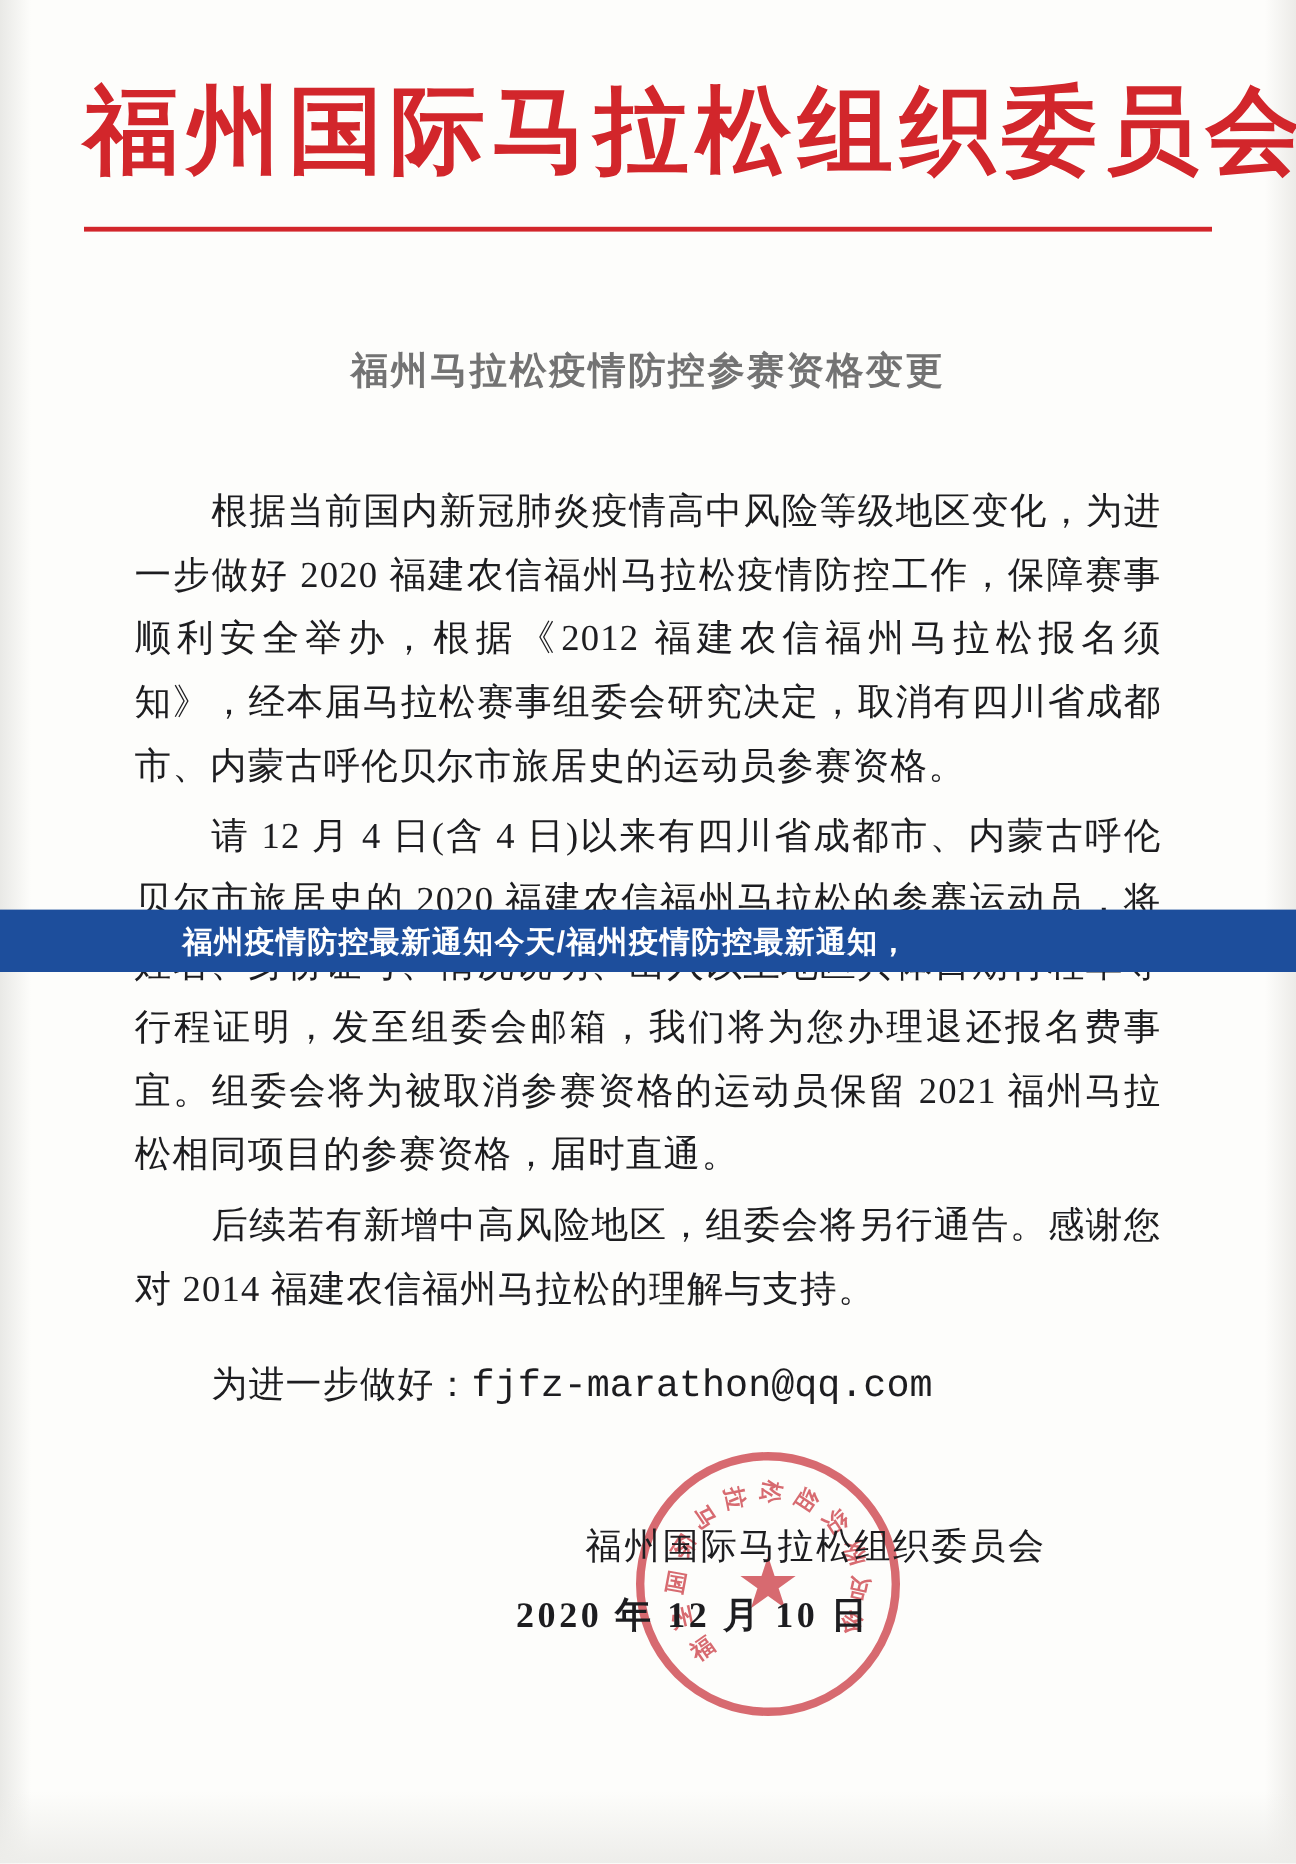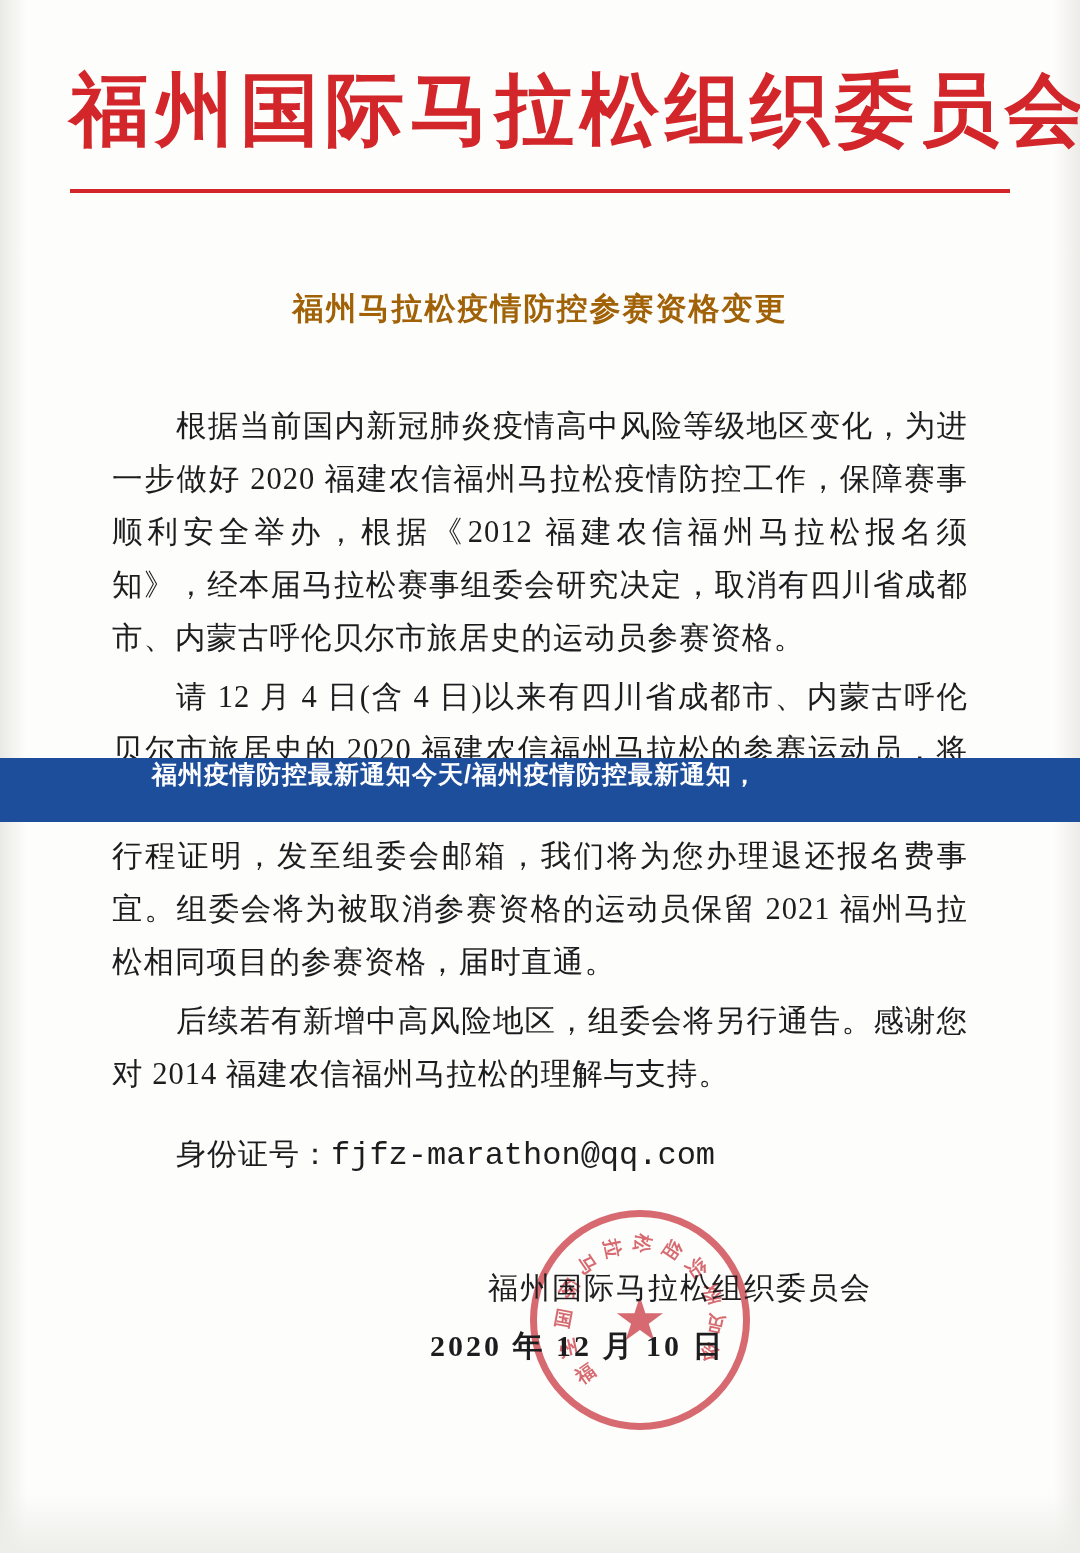--- a/index.html
+++ b/index.html
@@ -72,21 +72,21 @@
   .doc-title {
     position: absolute;
     left: 70px;
     top: 288px;
     width: 940px;
     text-align: center;
     font-family: Liberation Sans, sans-serif;
     font-weight: bold;
     font-size: 31px;
     letter-spacing: 2px;
-    color: #a16207;
+    color: #737373;
   }
 
   
   .body-text {
     position: absolute;
     left: 112px;
     top: 400px;
     width: 856px;
     font-family: "Liberation Serif", serif;
     font-size: 30.5px;
@@ -175,24 +175,24 @@
     letter-spacing: 3px;
     font-weight: bold;
   }
 
   
   .caption-bar {
     position: absolute;
     left: 0;
     top: 758px;
     width: 1080px;
-    height: 64px;
+    height: 52px;
     background: #1d4e9c;
     display: flex;
-    align-items: flex-start;
+    align-items: center;
   }
   .caption-text {
     color: #ffffff;
     font-family: "Liberation Sans", sans-serif;
     font-weight: bold;
     font-size: 25px;
     letter-spacing: 1px;
     padding-left: 152px;
   }
 </style>
@@ -210,21 +210,21 @@
     <div class="letterhead-rule"></div>
   </div>
 
   <div class="doc-title">福州马拉松疫情防控参赛资格变更</div>
 
   <div class="body-text">
     <p class="para">根据当前国内新冠肺炎疫情高中风险等级地区变化，为进一步做好 2020 福建农信福州马拉松疫情防控工作，保障赛事顺利安全举办，根据《2012 福建农信福州马拉松报名须知》，经本届马拉松赛事组委会研究决定，取消有四川省成都市、内蒙古呼伦贝尔市旅居史的运动员参赛资格。</p>
     <p class="para">请 12 月 4 日(含 4 日)以来有四川省成都市、内蒙古呼伦贝尔市旅居史的 2020 福建农信福州马拉松的参赛运动员，将姓名、身份证号、情况说明、出入以上地区具体日期行程单等行程证明，发至组委会邮箱，我们将为您办理退还报名费事宜。组委会将为被取消参赛资格的运动员保留 2021 福州马拉松相同项目的参赛资格，届时直通。</p>
     <p class="para">后续若有新增中高风险地区，组委会将另行通告。感谢您对 2014 福建农信福州马拉松的理解与支持。</p>
     <p class="email-line">
-      <span>身份证号：</span><span class="mono">fjfz-marathon@qq.com</span>
+      <span>为进一步做好：</span><span class="mono">fjfz-marathon@qq.com</span>
     </p>
   </div>
 
   <div class="stamp-area">
     <div class="stamp-seal">
       <div class="seal-star">★</div>
       <div class="seal-arc" id="seal-arc">
           <span style="transform: rotate(-125deg) translate(0px, -85px) rotate(90deg);">福</span>
           <span style="transform: rotate(-102.273deg) translate(0px, -85px) rotate(90deg);">州</span>
           <span style="transform: rotate(-79.5455deg) translate(0px, -85px) rotate(90deg);">国</span>

